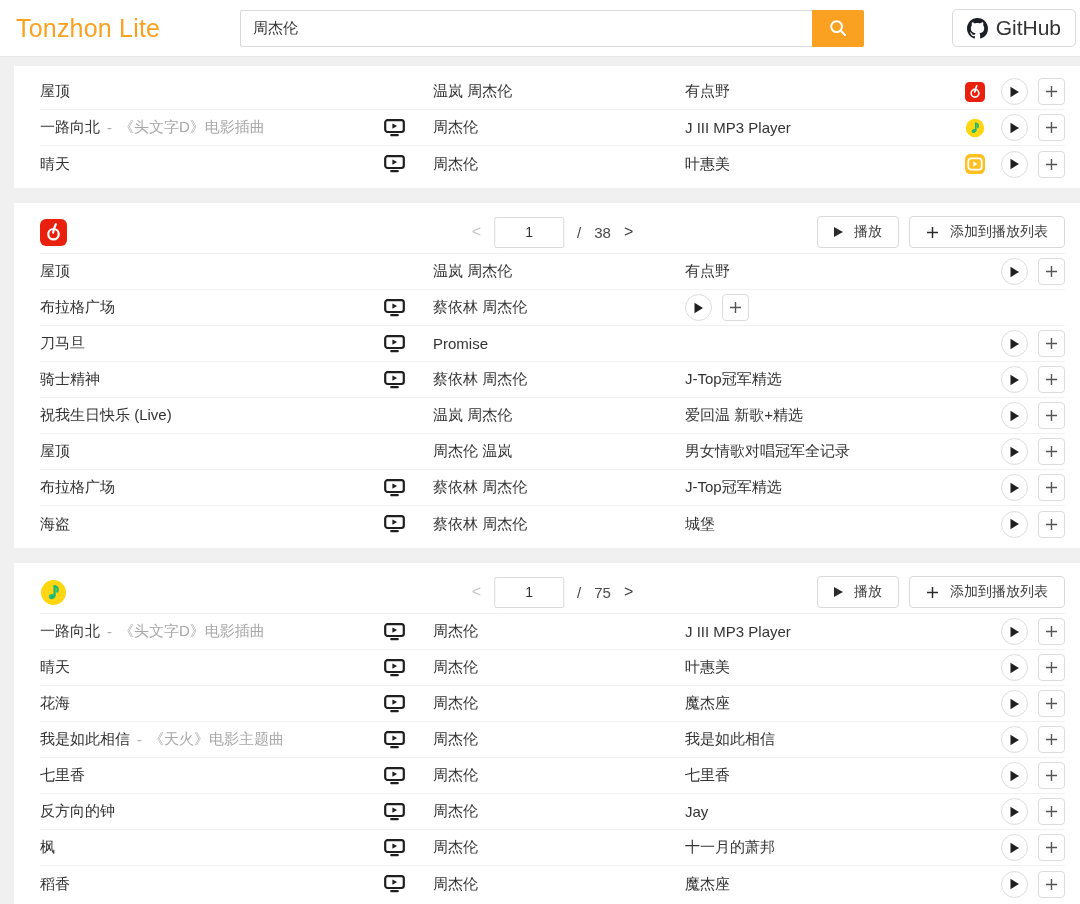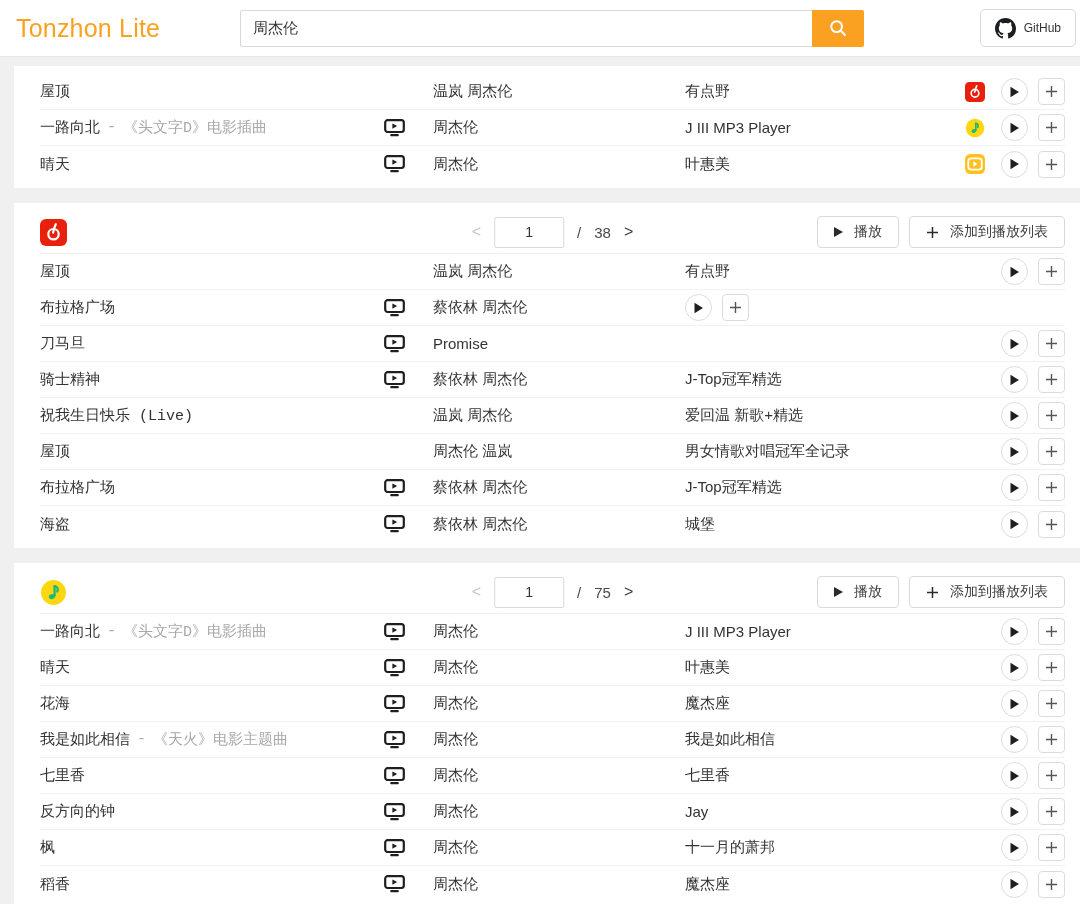--- a/index.html
+++ b/index.html
@@ -22,21 +22,21 @@
     padding:0 12px; font-size:15px; color:#333; outline:none;
     font-family:"Liberation Sans", sans-serif;
   }
   .search-button {
     width:52px; height:37px; margin-left:-1px; border:none; border-radius:0 2px 2px 0;
     background:#fba122; display:flex; align-items:center; justify-content:center; cursor:pointer;
   }
   .github-button {
     margin-left:auto; margin-right:4px; height:38px; padding:0 14px;
     border:1px solid #d9d9d9; border-radius:5px; background:#fff;
-    display:flex; align-items:center; gap:8px; font-size:12px; color:#333;
+    display:flex; align-items:center; gap:8px; font-size:21px; color:#333;
     cursor:pointer; text-decoration:none;
   }
   
   main { padding-top:9px; }
   .card {
     margin-left:14px; margin-bottom:15px; background:#fff;
     padding:8px 15px 6px 26px;
   }
   .card:last-child { margin-bottom:0; }
   .card-header {
@@ -63,21 +63,21 @@
     font-size:14px; color:#3d3d3d; cursor:pointer;
     font-family:"Liberation Sans", sans-serif;
   }
   .tri-icon {
     width:0; height:0; border-left:9px solid #2b2b2b;
     border-top:5px solid transparent; border-bottom:5px solid transparent;
   }
   
   .row { display:flex; align-items:center; height:36px; border-bottom:1px solid #f1f1f1; font-size:15px; }
   .rows .row:last-child { border-bottom:none; }
-  .col-title { width:344px; display:flex; align-items:center; gap:7px; white-space:nowrap; overflow:hidden; cursor:pointer;font-family:Liberation Mono, monospace; }
+  .col-title { width:344px; display:flex; align-items:center; gap:7px; white-space:nowrap; overflow:hidden; cursor:pointer; }
   .sub-sep, .subtitle { color:#a8a8a8; }
   .col-mv { width:49px; display:flex; align-items:center; }
   .col-mv.hidden svg { visibility:hidden; }
   .mv-btn { cursor:pointer; display:flex; }
   .col-artist { width:252px; white-space:nowrap; overflow:hidden; }
   .col-album { flex:1; white-space:nowrap; overflow:hidden; }
   .source-cell { width:36px; display:flex; align-items:center; }
   .controls { margin-left:0; display:flex; align-items:center; gap:10px; }
   .icon-btn {
     width:27px; height:27px; border:1px solid #dcdcdc; background:#fff;

